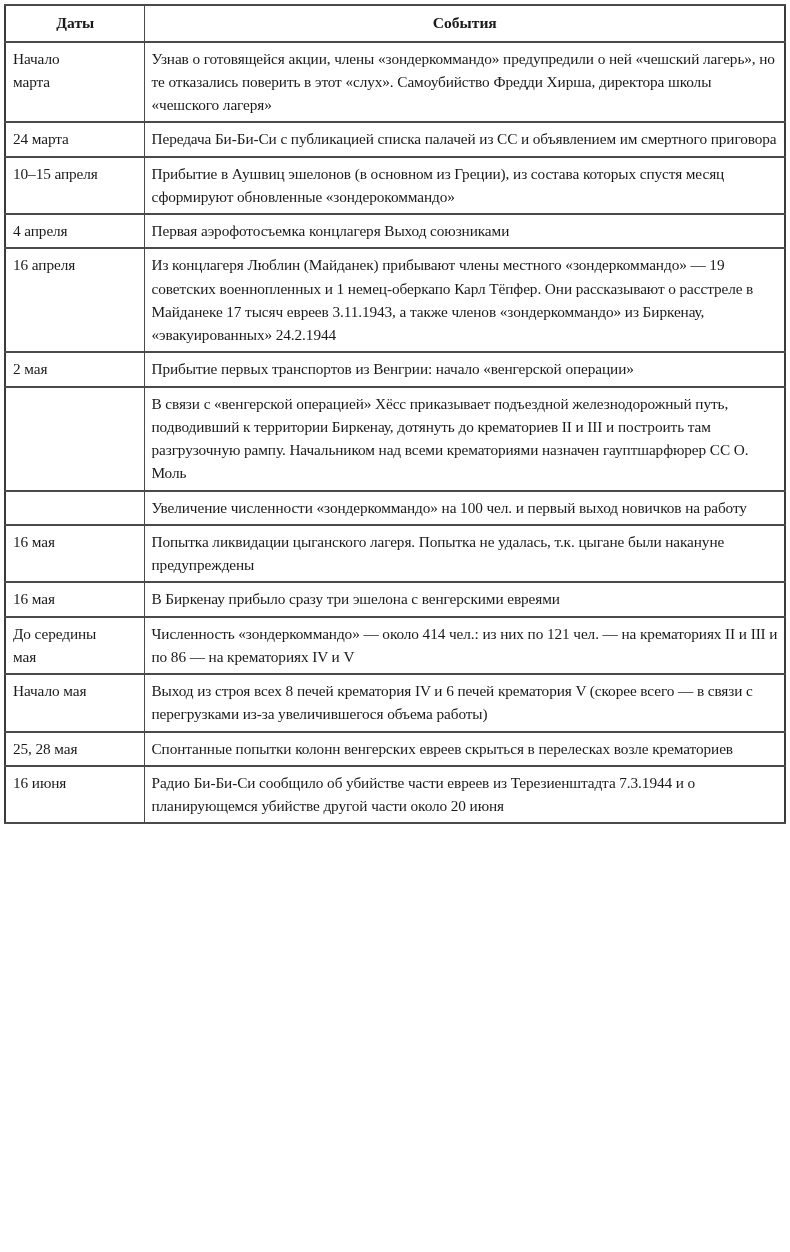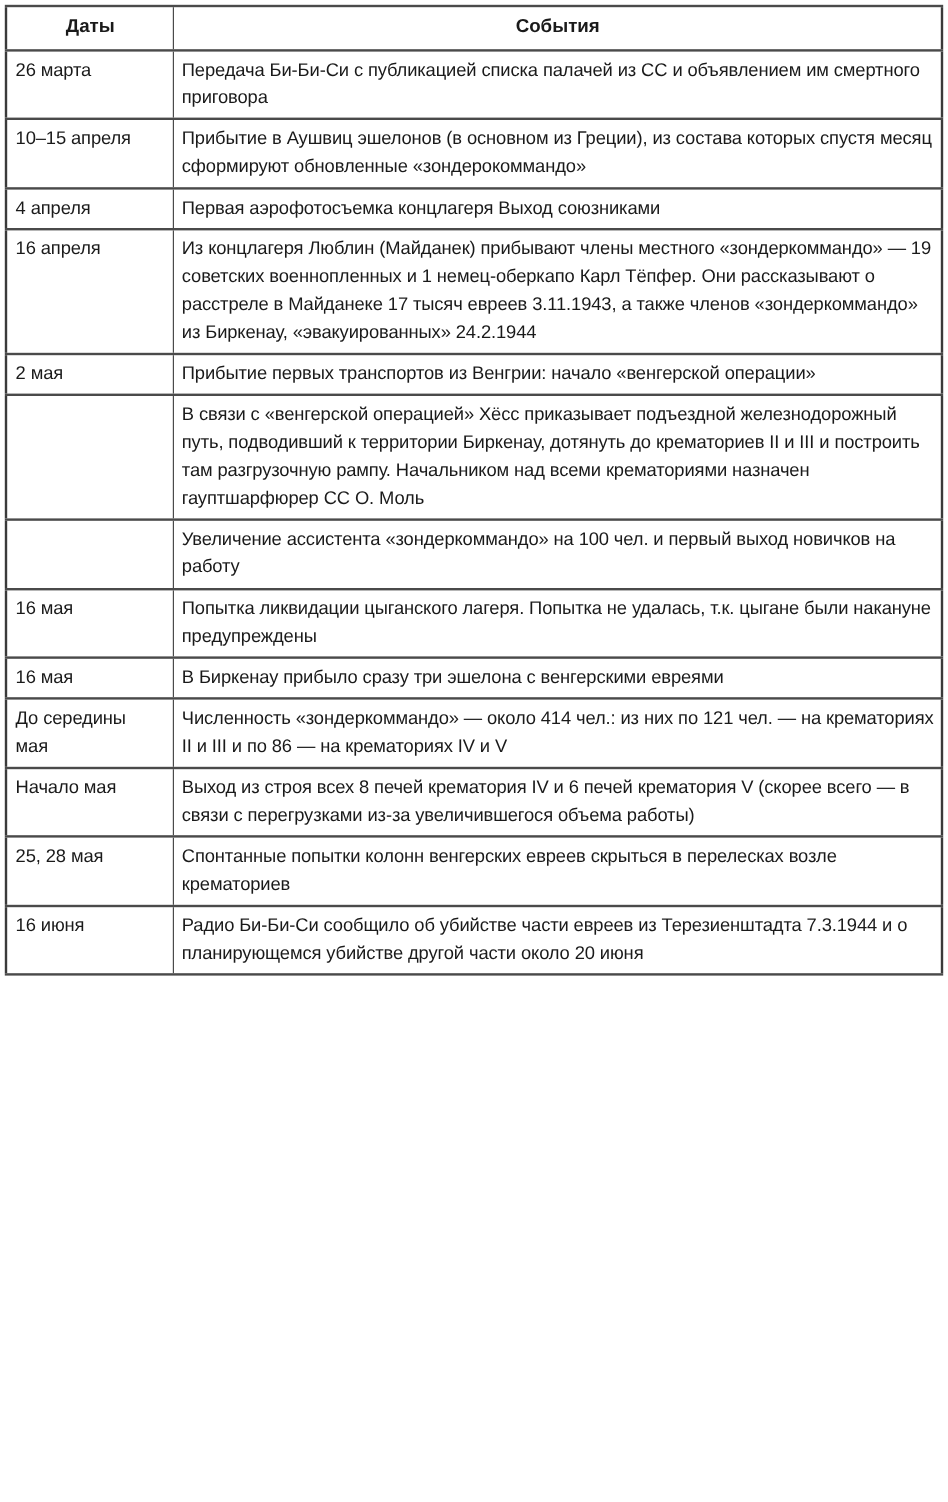--- a/index.html
+++ b/index.html
@@ -15,20 +15,21 @@
     color: #1a1a1a;
     -webkit-font-smoothing: antialiased;
   }
 
   .page {
     position: relative;
     width: 790px;
     height: 988px;
     box-sizing: border-box;
     padding: 4px 6px 4px 4px;
+    font-family: Liberation Serif, serif;
   }
 
   table.chrono {
     width: 780px;
     border-collapse: collapse;
     table-layout: fixed;
     border: 2px solid #3a3a3a;
   }
 
   table.chrono col.col-dates { width: 139px; }
@@ -86,21 +87,25 @@
       <col class="col-events">
     </colgroup>
     <thead>
       <tr>
         <th class="head-dates">Даты</th>
         <th class="head-events">События</th>
       </tr>
     </thead>
     <tbody id="chrono-body">
         <tr>
-          <td class="cell-date">26 марта</td>
+          <td class="cell-date">Начало<br>марта</td>
+          <td class="cell-event">Узнав о готовящейся акции, члены «зондеркоммандо» предупреди­ли о ней «чешский лагерь», но те отказались поверить в этот «слух». Самоубийство Фредди Хирша, директора школы «чешского лагеря»</td>
+        </tr>
+        <tr>
+          <td class="cell-date">24 марта</td>
           <td class="cell-event">Передача Би-Би-Си с публикацией списка палачей из СС и объяв­лением им смертного приговора</td>
         </tr>
         <tr>
           <td class="cell-date">10–15 апре­ля</td>
           <td class="cell-event">Прибытие в Аушвиц эшелонов (в основном из Греции), из состава которых спустя месяц сформируют обновленные «зондероком­мандо»</td>
         </tr>
         <tr>
           <td class="cell-date">4 апреля</td>
           <td class="cell-event">Первая аэрофотосъемка концлагеря Выход союзниками</td>
         </tr>
@@ -111,21 +116,21 @@
         <tr>
           <td class="cell-date">2 мая</td>
           <td class="cell-event">Прибытие первых транспортов из Венгрии: начало «венгерской операции»</td>
         </tr>
         <tr>
           <td class="cell-date is-empty"></td>
           <td class="cell-event">В связи с «венгерской операцией» Хёсс приказывает подъездной железнодорожный путь, подводивший к территории Биркенау, до­тянуть до крематориев II и III и построить там разгрузочную рампу. Начальником над всеми крематориями назначен гауптшарфюрер СС О. Моль</td>
         </tr>
         <tr>
           <td class="cell-date is-empty"></td>
-          <td class="cell-event">Увеличение ассистента «зондеркоммандо» на 100 чел. и первый выход новичков на работу</td>
+          <td class="cell-event">Увеличение численности «зондеркоммандо» на 100 чел. и первый выход новичков на работу</td>
         </tr>
         <tr>
           <td class="cell-date">16 мая</td>
           <td class="cell-event">Попытка ликвидации цыганского лагеря. Попытка не удалась, т.к. цыгане были накануне предупреждены</td>
         </tr>
         <tr>
           <td class="cell-date">16 мая</td>
           <td class="cell-event">В Биркенау прибыло сразу три эшелона с венгерскими евреями</td>
         </tr>
         <tr>

